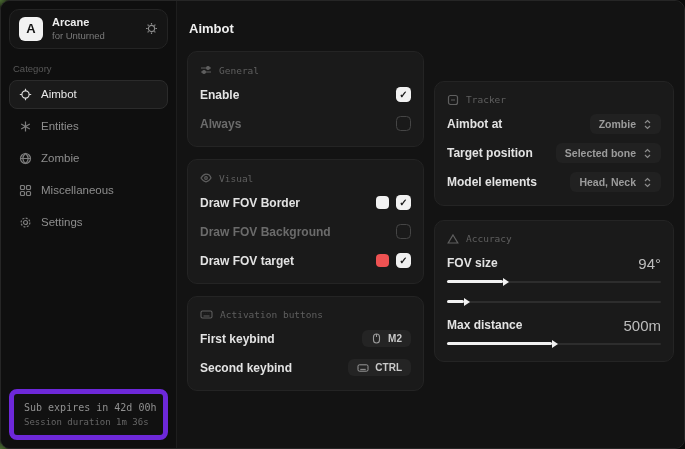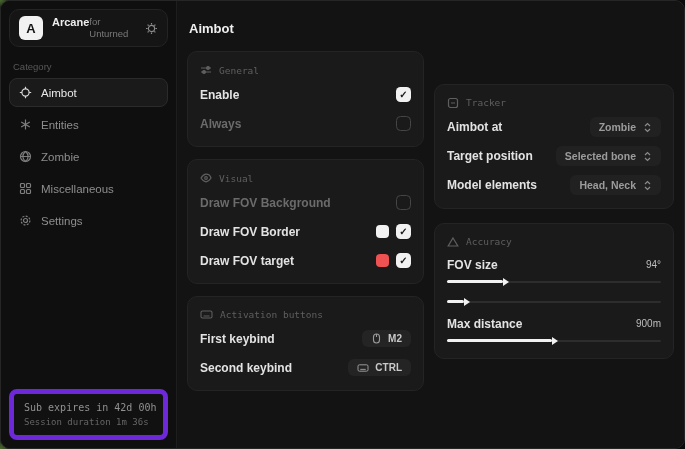--- a/index.html
+++ b/index.html
@@ -36,21 +36,21 @@
     position: relative; width: 24px; height: 24px; flex: none;
     background: #f2f2f2; border-radius: 6px;
     display: flex; align-items: center; justify-content: center;
     font-weight: 700; font-size: 13px; color: #141414;
   }
   .logo::before {
     content: ""; position: absolute; top: -3px; right: -4px;
     width: 10px; height: 10px; border: 1px solid #3c3c3c; border-radius: 3px;
     z-index: -1;
   }
-  .logo-text { display: flex; flex-direction: row; line-height: 1.25; }
+  .logo-text { display: flex; flex-direction: column; line-height: 1.25; }
   .logo-name { font-size: 11px; font-weight: 700; color: #ededed; }
   .logo-sub  { font-size: 9.5px; color: #7a7a7a; }
   .logo-gear { margin-left: auto; color: #8a8a8a; display: flex; }
   .cat-label { margin: 14px 4px 6px; font-size: 9.5px; color: #585858; }
   .nav-item {
     display: flex; align-items: center; gap: 9px;
     padding: 7px 9px; margin-bottom: 3px;
     border-radius: 8px; border: 1px solid transparent;
     color: #8e8e8e; font-size: 11.5px; cursor: default;
   }
@@ -106,21 +106,21 @@
   .keybind .icon { display: flex; color: #9a9a9a; }
   .dropdown {
     display: flex; align-items: center; gap: 7px;
     background: #212121; border-radius: 6px; padding: 4px 9px;
     font-size: 10.5px; color: #9c9c9c;
   }
   .dropdown .icon { display: flex; color: #8a8a8a; }
   .slider-row { margin-top: 10px; }
   .slider-head { display: flex; align-items: center; justify-content: space-between; }
   .slider-label { font-size: 12px; font-weight: 600; color: #e3e3e3; }
-  .slider-value { font-size: 10px; color: #bdbdbd; }
+  .slider-value { font-size: 15px; color: #bdbdbd; }
   .slider { position: relative; height: 10px; margin-top: 5px; }
   .track {
     position: absolute; left: 0; right: 0; top: 4px; height: 2px;
     background: #2d2d2d; border-radius: 2px;
   }
   .fill {
     position: absolute; left: 0; top: 3.5px; height: 3px;
     background: #f2f2f2; border-radius: 2px;
   }
   .fill::after {
@@ -247,30 +247,30 @@
         <div class="card">
           <div class="card-header">
             <span class="icon">
               <svg width="12" height="12" viewBox="0 0 12 12" fill="none" stroke="currentColor" stroke-width="1.2">
                 <path d="M1 6c1.7-2.6 3.3-3.8 5-3.8S10.3 3.4 11 6c-1.7 2.6-3.3 3.8-5 3.8S2.7 8.6 1 6z"></path>
                   <circle cx="6" cy="6" r="1.3"></circle>
               </svg>
             </span>
             <span>Visual</span>
           </div>
-          <div class="row dim">
-            <span>Draw FOV Background</span>
-            <span class="checkbox unchecked"></span>
-          </div>
           <div class="row">
             <span>Draw FOV Border</span>
             <span class="controls">
               <span class="swatch" style="background-color: rgb(242, 242, 242);"></span>
               <span class="checkbox checked"></span>
             </span>
+          </div>
+          <div class="row dim">
+            <span>Draw FOV Background</span>
+            <span class="checkbox unchecked"></span>
           </div>
           <div class="row">
             <span>Draw FOV target</span>
             <span class="controls">
               <span class="swatch" style="background-color: rgb(238, 82, 82);"></span>
               <span class="checkbox checked"></span>
             </span>
           </div>
         </div>
 
@@ -382,21 +382,21 @@
           <div class="slider-row">
             <div class="slider">
               <div class="track"></div>
               <div class="fill" style="width: 8%;"></div>
             </div>
           </div>
 
           <div class="slider-row">
             <div class="slider-head">
               <span class="slider-label">Max distance</span>
-              <span class="slider-value">900m</span>
+              <span class="slider-value">500m</span>
             </div>
             <div class="slider">
               <div class="track"></div>
               <div class="fill" style="width: 49%;"></div>
             </div>
           </div>
         </div>
 
       </div>
     </div>

